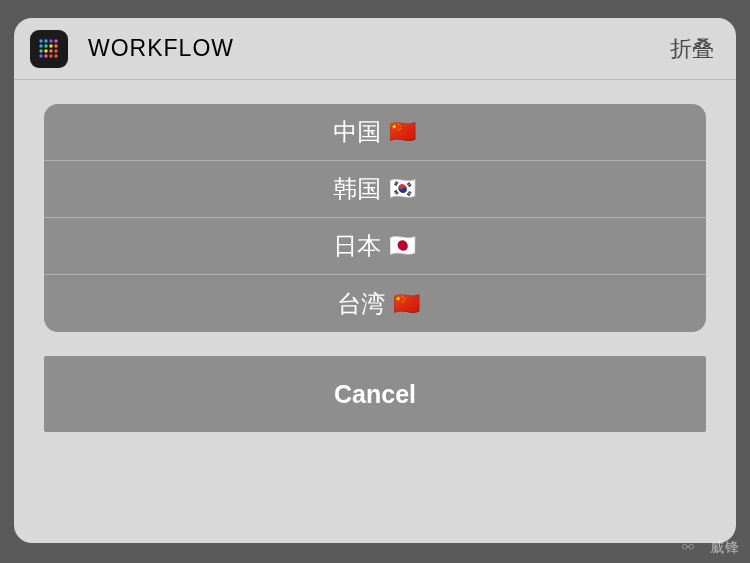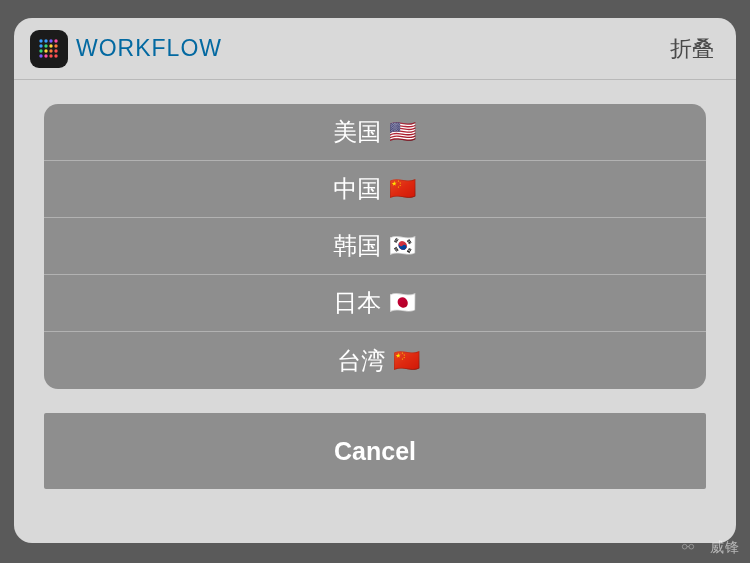--- a/index.html
+++ b/index.html
@@ -38,24 +38,24 @@
       display: flex;
       align-items: center;
       justify-content: center;
       flex-shrink: 0;
     }
     .app-icon-grid {
       width: 24px;
       height: 24px;
     }
     .app-title {
-      margin-left: 8px;
+      margin-left: 20px;
       font-size: 23px;
       font-weight: 400;
-      color: #0369a1;
+      color: #000000;
       letter-spacing: 1px;
     }
     .spacer { flex: 1; }
     .collapse-link {
       font-size: 22px;
       color: #4a4a4a;
       text-underline-offset: 3px;
     }
     .content {
       flex: 1;
@@ -146,24 +146,20 @@
       </svg>
     </div>
     <div class="app-title">WORKFLOW</div>
     <div class="spacer"></div>
     <div class="collapse-link">折叠</div>
   </div>
 
   <div class="content">
     <div class="option-list">
       <div class="option-item">
-        <span>美国</span>
-        <span class="flag">🇺🇸</span>
-      </div>
-      <div class="option-item">
         <span>中国</span>
         <span class="flag">🇨🇳</span>
       </div>
       <div class="option-item">
         <span>韩国</span>
         <span class="flag">🇰🇷</span>
       </div>
       <div class="option-item">
         <span>日本</span>
         <span class="flag">🇯🇵</span>

